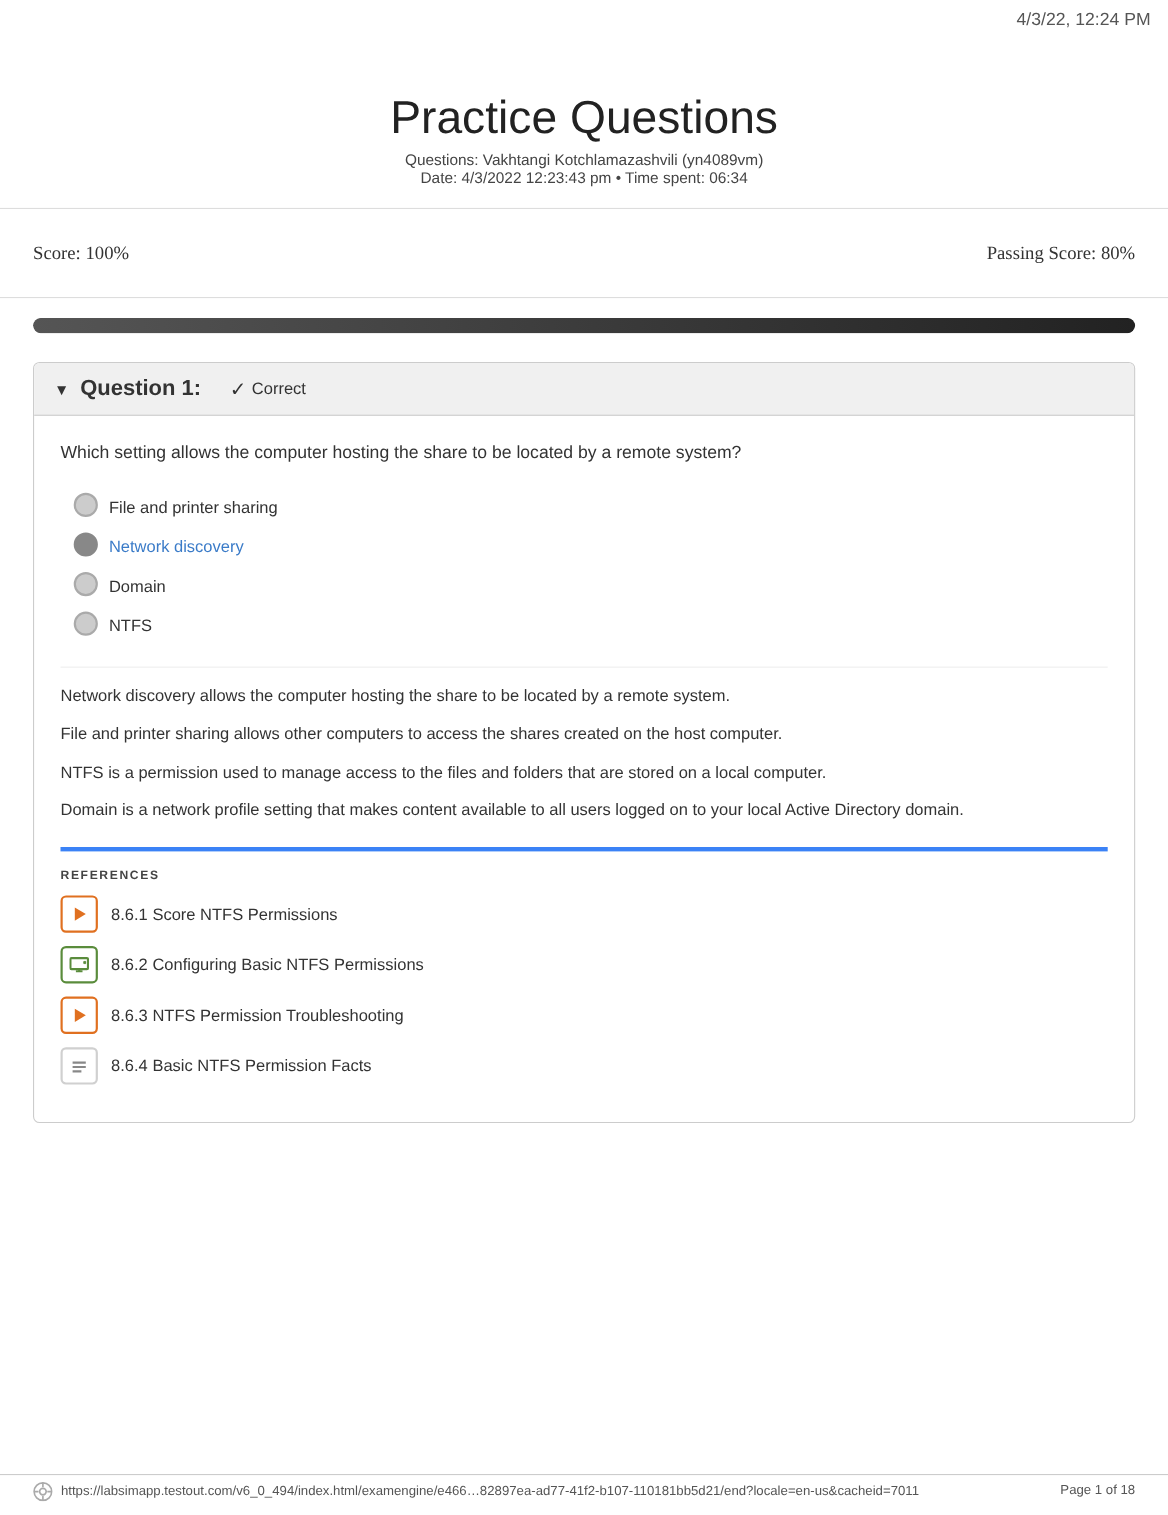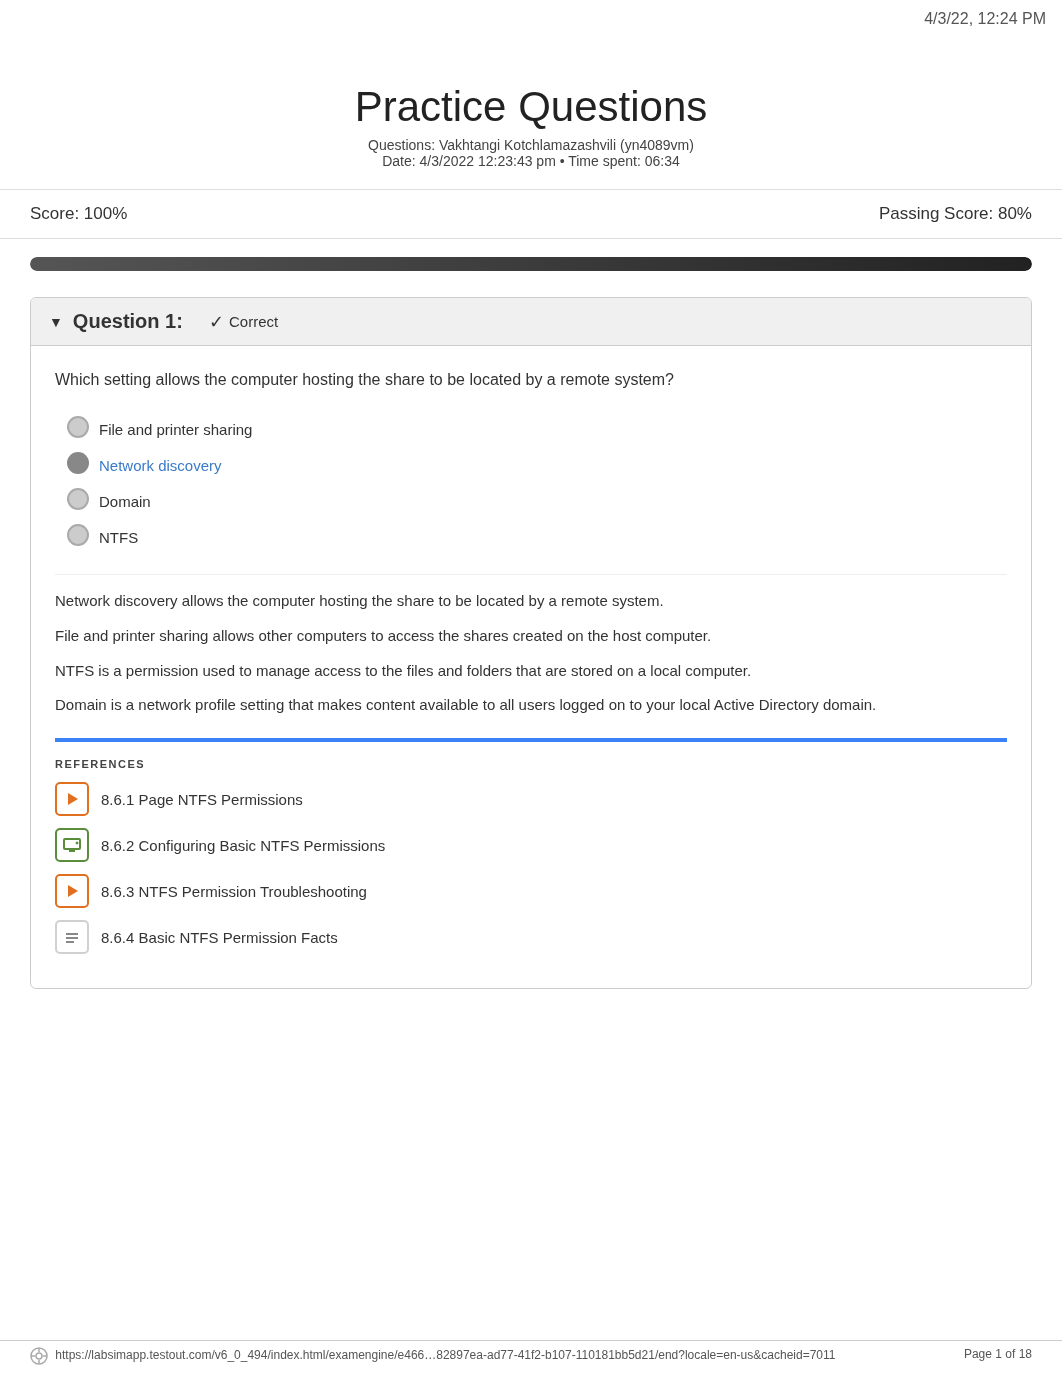--- a/index.html
+++ b/index.html
@@ -34,26 +34,27 @@
       color: #444;
       margin-top: 6px;
     }
     .header .date-time {
       font-size: 14px;
       color: #444;
     }
     .score-bar {
       display: flex;
       justify-content: space-between;
-      padding: 14px 30px;
+      padding: 30px 30px;
       font-size: 17px;
       font-weight: 500;
       border-top: 1px solid #ddd;
       border-bottom: 1px solid #ddd;
       margin: 10px 0;
+      font-family: Liberation Serif, serif;
     }
     .progress-container {
       padding: 8px 30px;
       margin-bottom: 6px;
     }
     .progress-bar-bg {
       width: 100%;
       height: 14px;
       background: #ddd;
       border-radius: 7px;
@@ -273,21 +274,21 @@
 
     <div class="references-section">
       <div class="references-label">REFERENCES</div>
 
       <div class="ref-item">
         <div class="ref-icon video-icon">
           <svg width="16" height="16" viewBox="0 0 16 16" fill="none">
             <polygon points="4,2 14,8 4,14" fill="#e07020"></polygon>
           </svg>
         </div>
-        <span>8.6.1 Page NTFS Permissions</span>
+        <span>8.6.1 Score NTFS Permissions</span>
       </div>
 
       <div class="ref-item">
         <div class="ref-icon screen-icon">
           <svg width="18" height="14" viewBox="0 0 18 14" fill="none">
             <rect x="1" y="1" width="16" height="10" rx="1" stroke="#5a8c3c" stroke-width="2" fill="none"></rect>
             <line x1="6" y1="13" x2="12" y2="13" stroke="#5a8c3c" stroke-width="2"></line>
             <line x1="9" y1="11" x2="9" y2="13" stroke="#5a8c3c" stroke-width="2"></line>
             <line x1="13" y1="4" x2="15" y2="6" stroke="#5a8c3c" stroke-width="1.5"></line>
             <line x1="15" y1="4" x2="13" y2="6" stroke="#5a8c3c" stroke-width="1.5"></line>

